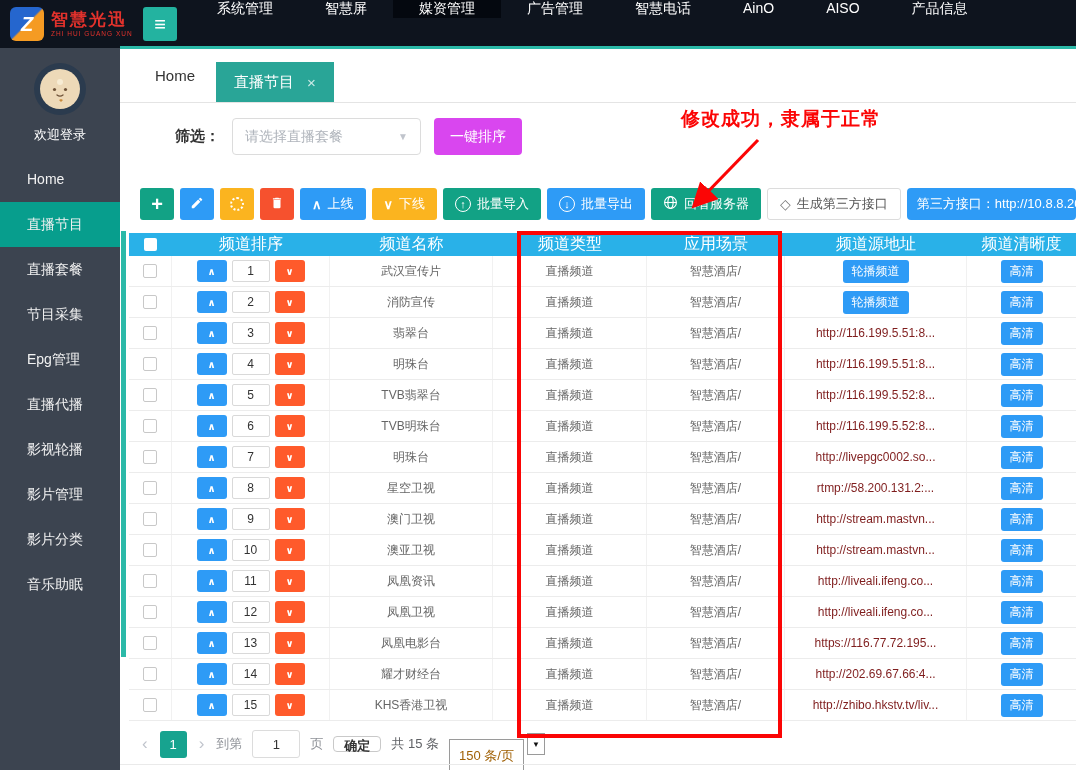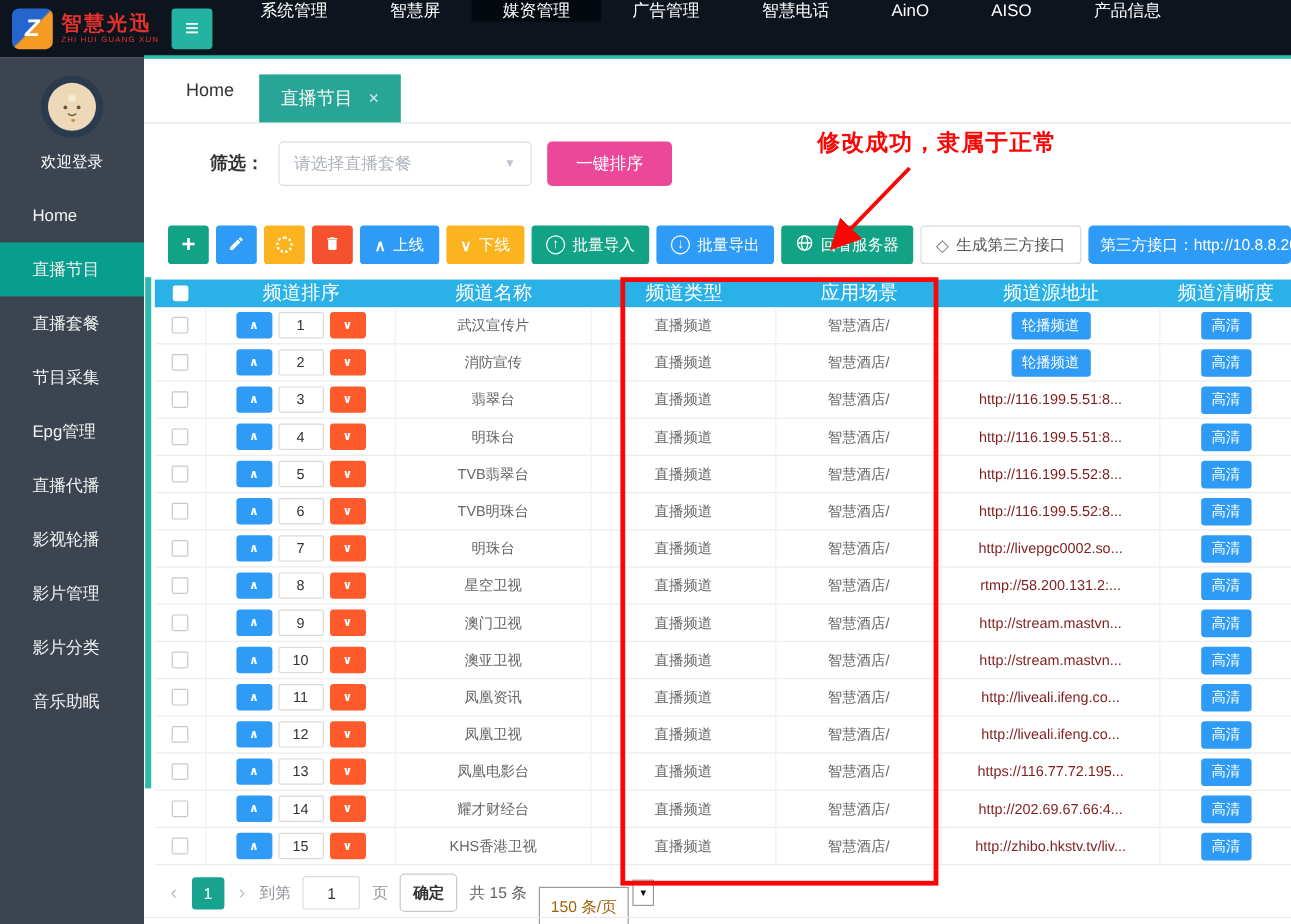--- a/index.html
+++ b/index.html
@@ -30,23 +30,23 @@
   
   .content { position:absolute; left:120px; top:48px; width:956px; height:722px; background:#fff; }
 
   .tabbar { position:relative; height:55px; border-bottom:1px solid #E4E4E4; }
   .tab-home { position:absolute; left:35px; top:0; height:55px; line-height:55px; font-size:15px; color:#333; cursor:pointer; }
   .tab-active { position:absolute; left:96px; bottom:0; height:40px; background:#29A597; color:#fff; display:flex; align-items:center; gap:13px; padding:0 18px; font-size:15px; cursor:pointer; }
   .tab-close { font-size:15px; color:#CFEicht; color:#CDEBE7; cursor:pointer; }
 
   .filter-row { height:67px; display:flex; align-items:center; padding-left:55px; gap:12px; }
   .filter-label { font-size:15px; color:#333; font-weight:bold; }
-  .filter-select { width:211px; height:37px; border:1px solid #DCDCDC; border-radius:4px; display:flex; align-items:center; justify-content:space-between; padding:0 12px; color:#AFB4BB; font-size:14px; cursor:pointer; background:#fff; }
+  .filter-select { width:189px; height:37px; border:1px solid #DCDCDC; border-radius:4px; display:flex; align-items:center; justify-content:space-between; padding:0 12px; color:#AFB4BB; font-size:14px; cursor:pointer; background:#fff; }
   .caret { color:#C0C4CC; font-size:10px; }
-  .sort-btn { width:104px; height:37px; background:#ec4899; color:#fff; border:none; border-radius:4px; font-size:14px; margin-left:1px; cursor:pointer; }
+  .sort-btn { width:88px; height:37px; background:#d946ef; color:#fff; border:none; border-radius:4px; font-size:14px; margin-left:1px; cursor:pointer; }
 
   
   .toolbar { display:flex; align-items:center; gap:6px; margin:18px 0 0 20px; height:32px; }
   .tb { height:32px; border:none; border-radius:3px; color:#fff; font-size:13px; display:flex; align-items:center; justify-content:center; cursor:pointer; white-space:nowrap; }
   .tb.icon-only { width:34px; flex:0 0 34px; }
   .tb.labeled { padding:0 12px; gap:6px; }
   .tb.green { background:#12A285; } .tb.blue { background:#2E9BF6; }
   .tb.yellow { background:#FBB41F; } .tb.red { background:#F6512E; }
   .tb.white { background:#fff; border:1px solid #DCDCDC; color:#555; }
   .plus-glyph { font-size:20px; font-weight:bold; line-height:1; }
@@ -71,21 +71,21 @@
   .order-input { width:38px; height:22px; border:1px solid #D9D9D9; border-radius:2px; text-align:center; font-size:12px; color:#333; font-family:inherit; }
   .src-btn, .hd-btn { background:#2E9BF6; color:#fff; padding:3px 9px; border-radius:3px; font-size:12px; cursor:pointer; }
   .src-text { color:#7f1d1d; white-space:nowrap; }
 
   
   .footer { display:flex; align-items:center; gap:10px; margin:8px 0 0 20px; height:30px; font-size:13px; color:#606266; }
   .pg-chev { color:#C0C4CC; font-size:17px; cursor:pointer; padding:0 2px; }
   .pg-num { width:27px; height:27px; background:#17A38F; color:#fff; border-radius:3px; display:flex; align-items:center; justify-content:center; font-size:13px; cursor:pointer; }
   .goto-label, .page-unit { color:#909399; }
   .goto-input { width:48px; height:28px; border:1px solid #DCDCDC; border-radius:3px; text-align:center; font-size:13px; color:#333; font-family:inherit; }
-  .confirm-btn { height:32px; padding:0 10px; background:#fff; border:1px solid #C9C9C9; border-radius:4px; font-size:13px; font-weight:bold; color:#333; cursor:pointer; }
+  .confirm-btn { height:16px; padding:0 10px; background:#fff; border:1px solid #C9C9C9; border-radius:4px; font-size:13px; font-weight:bold; color:#333; cursor:pointer; }
   .total-label { color:#606266; }
   .pagesize { display:flex; align-items:center; gap:3px; cursor:pointer; }
   .ps-box { border:1px solid #9A9A9A; height:25px; display:flex; align-items:center; padding:16px 9px; font-size:13px; color:#a16207; background:#fff;margin-top:24px; }
   .ps-arrow { width:18px; height:22px; border:1px solid #9A9A9A; background:#fff; display:flex; align-items:center; justify-content:center; font-size:8px; color:#111; }
   .bottom-line { position:absolute; left:120px; top:764px; width:956px; height:1px; background:#EAEAEA; }
 
   
   .red-rect { position:absolute; left:517px; top:231px; width:265px; height:507px; border:4px solid #FB0505; z-index:9; pointer-events:none; }
   .annotation { position:absolute; left:681px; top:106px; color:#FB0505; font-size:19px; font-weight:bold; letter-spacing:1px; z-index:9; pointer-events:none; }
   .arrow-svg { position:absolute; left:660px; top:134px; z-index:9; pointer-events:none; }

